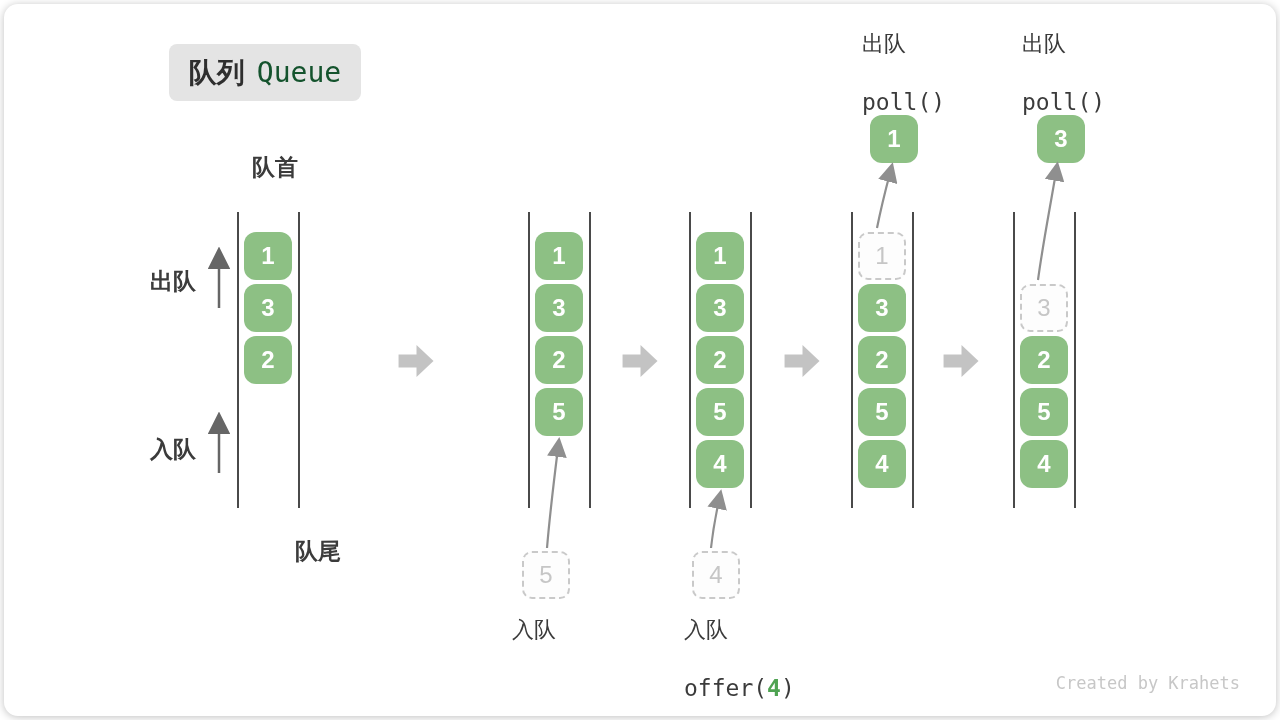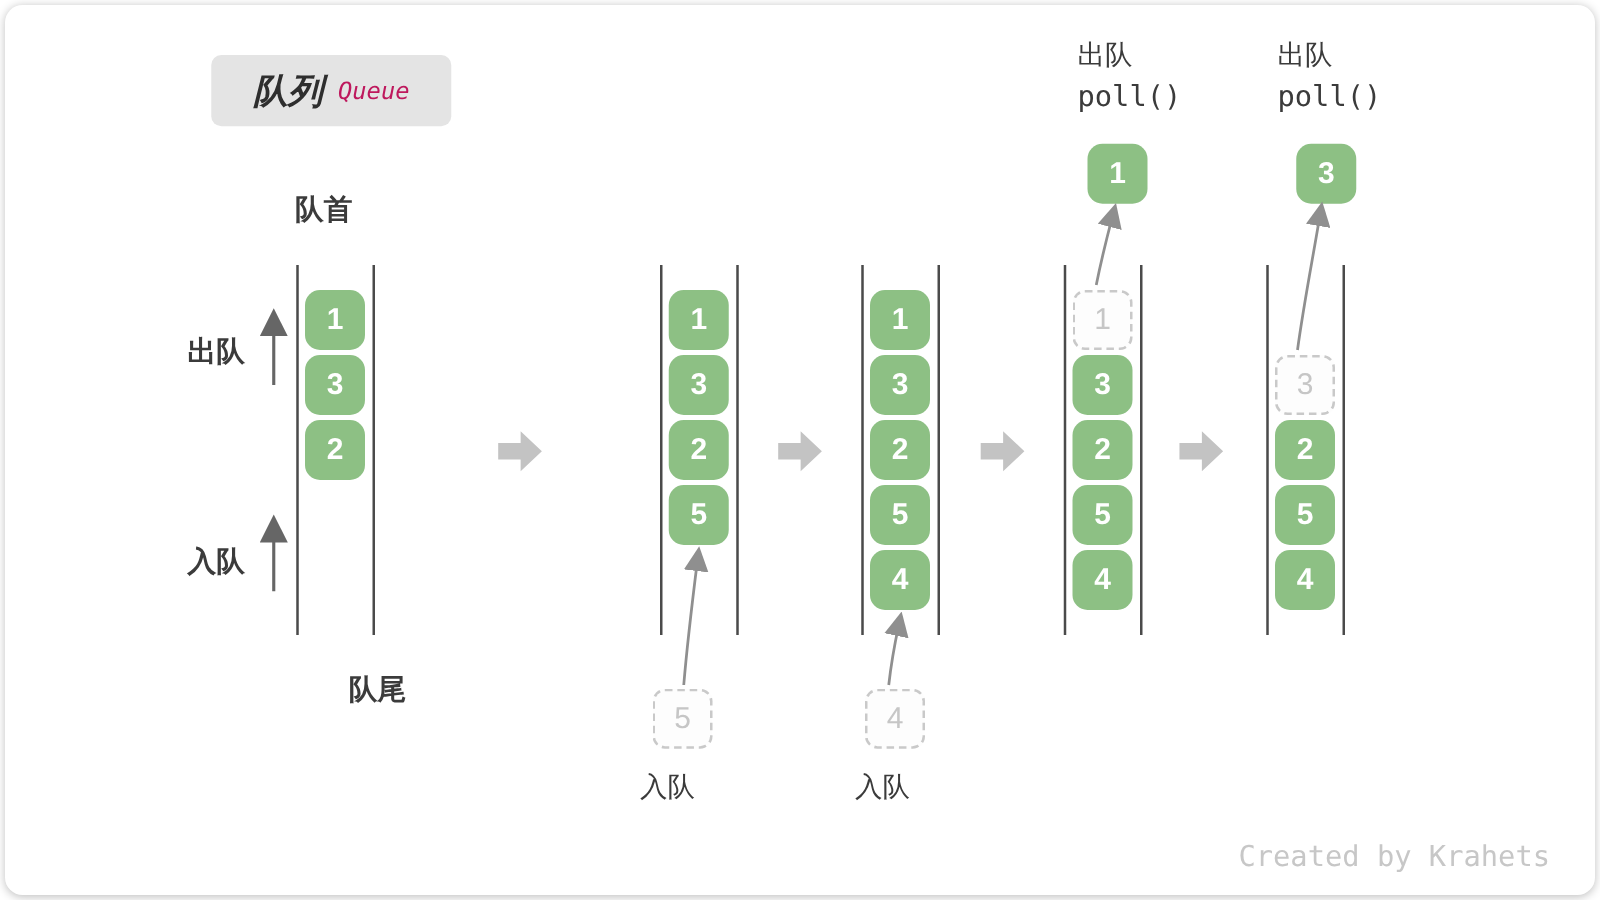--- a/index.html
+++ b/index.html
@@ -7,50 +7,50 @@
     width:1280px; height:720px; position:relative; background:#ffffff;
     font-family:"Liberation Sans", sans-serif; overflow:hidden;
   }
   .card {
     position:absolute; inset:4px; background:#ffffff; border-radius:14px;
     box-shadow:0 1px 8px rgba(0,0,0,0.25);
   }
   .badge {
     position:absolute; left:169px; top:44px; width:192px; height:57px;
     background:#e4e4e4; border-radius:8px;
-    display:flex; align-items:center; justify-content:center; gap:12px;font-style:italic;
+    display:flex; align-items:center; justify-content:center; gap:12px;
   }
   .badge .zh { font-size:28px; font-weight:bold; color:#2e2e2e; }
-  .badge .en { font-size:19px; font-family:"DejaVu Sans Mono", monospace; color:#be185d; }
+  .badge .en { font-size:28px; font-family:"DejaVu Sans Mono", monospace; color:#14532d; }
 
   .side-label { position:absolute; font-size:23px; font-weight:bold; color:#3b3b3b; }
-  .centered { width:62px; text-align:left; }
+  .centered { width:62px; text-align:right; }
 
   .vline { position:absolute; top:212px; height:296px; width:1.5px; background:#4a4a4a; }
 
   .cell {
     position:absolute; width:48px; height:48px; border-radius:12px;
     background:#8dc084; color:#ffffff; font-size:24px; font-weight:bold;
     display:flex; align-items:center; justify-content:center;
   }
   .cell.dashed {
     background:#fdfdfd; border:2px dashed #c9c9c9; color:#c6c6c6;
     box-sizing:border-box; border-radius:10px; font-weight:normal;
   }
 
   .op-block { position:absolute; line-height:35px; white-space:nowrap; }
   .op-action { font-size:22px; color:#3b3b3b; }
-  .op-code { font-family:"DejaVu Sans Mono", monospace; font-size:23px; color:#3b3b3b; }
+  .op-code { font-family:"DejaVu Sans Mono", monospace; font-size:23px; color:#3b3b3b;margin-top:24px; }
   .op-code .arg { color:#4fa352; font-weight:bold; }
 
   .overlay { position:absolute; left:0; top:0; pointer-events:none; }
 
   .credit {
     position:absolute; right:40px; top:673px;
-    font-family:"DejaVu Sans Mono", monospace; font-size:23px; color:#c7c7c7;
+    font-family:"DejaVu Sans Mono", monospace; font-size:17px; color:#c7c7c7;
   }
 </style>
 </head>
 <body>
 
 <div class="card"></div>
 
 <div class="badge">
   <span class="zh">队列</span>
   <span class="en">Queue</span>
@@ -101,20 +101,21 @@
 <div class="cell dashed" style="left:692px; top:551px;">4</div>
 
 <div class="cell" style="left:870px; top:115px;">1</div>
 <div class="cell" style="left:1037px; top:115px;">3</div>
 
 <div class="op-block" style="left:512px; top:612px;">
   <div class="op-action">入队</div>
 </div>
 <div class="op-block" style="left:684px; top:612px;">
   <div class="op-action">入队</div>
+  <div class="op-code"><span>offer(</span><span class="arg">4</span><span>)</span></div>
 </div>
 
 <div class="op-block" style="left:862px; top:26px;">
   <div class="op-action">出队</div>
   <div class="op-code">poll()</div>
 </div>
 <div class="op-block" style="left:1022px; top:26px;">
   <div class="op-action">出队</div>
   <div class="op-code">poll()</div>
 </div>

